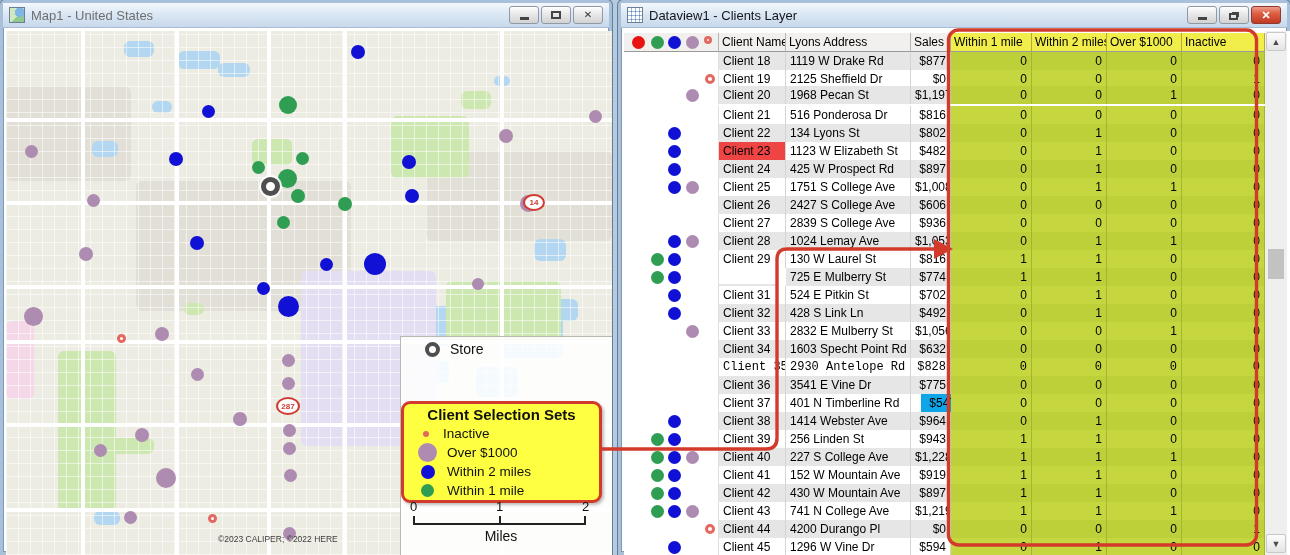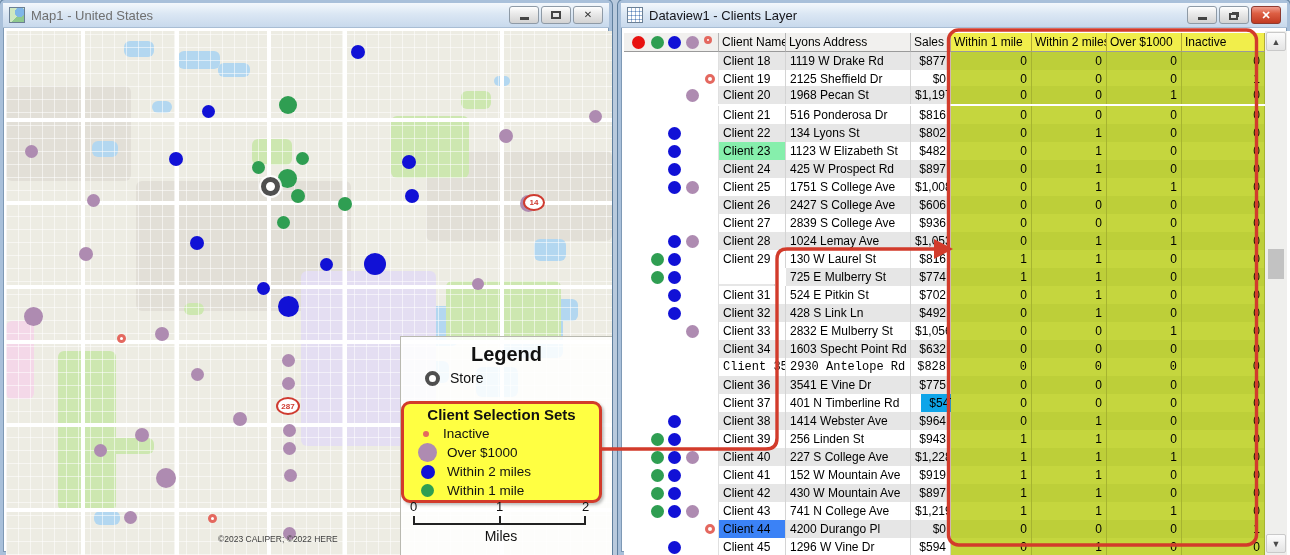--- a/index.html
+++ b/index.html
@@ -219,21 +219,20 @@
         <div class="map-dot purple" style="left: 276.5px; top: 495.5px; width: 13px; height: 13px;"></div>
       </div>
     <div id="store-marker" style="left: 254.5px; top: 145.5px;"></div>
     <div id="map-shields">
         <div class="shield" style="left: 517px; top: 162.5px; width: 22px; height: 17px;">14</div>
         <div class="shield" style="left: 270px; top: 366px; width: 24px; height: 18px;">287</div>
       </div>
     <div id="map-copyright">©2023 CALIPER; ©2022 HERE</div>
 
     <div id="legend-panel">
-      <div id="legend-title">Legend</div>
       <div class="leg-item">
         <span class="leg-swatch sw-store"></span>
         <span>Store</span>
       </div>
     </div>
 
     <div id="selection-box">
       <div id="selection-title">Client Selection Sets</div>
       <div id="selection-items">
           <div class="sel-item">
@@ -355,21 +354,21 @@
           <div class="tcell num" style="left: 287px; width: 40px; background: rgb(230, 230, 230);">$802</div>
           <div class="tcell ycell" style="left: 327px; width: 81px; background: rgb(189, 207, 57);">0</div>
           <div class="tcell ycell" style="left: 408px; width: 75px; background: rgb(189, 207, 57);">1</div>
           <div class="tcell ycell" style="left: 483px; width: 75px; background: rgb(189, 207, 57);">0</div>
           <div class="tcell ycell" style="left: 558px; width: 83px; background: rgb(189, 207, 57);">0</div>
         </div>
         <div class="trow" style="top: 111px;">
           <div class="tcell" style="left: 0px; width: 95px; background: rgb(255, 255, 255); border-right: 1px solid rgb(224, 224, 224); padding: 0px;">
             <span class="row-dot blue" style="left: 44px; background: rgb(17, 17, 214);"></span>
           </div>
-          <div class="tcell" style="left: 95px; width: 67px; background: #86efac;">Client 23</div>
+          <div class="tcell" style="left: 95px; width: 67px; background: #ef4444;">Client 23</div>
           <div class="tcell" style="left: 162px; width: 125px; background: rgb(255, 255, 255);">1123 W Elizabeth St</div>
           <div class="tcell num" style="left: 287px; width: 40px; background: rgb(255, 255, 255);">$482</div>
           <div class="tcell ycell" style="left: 327px; width: 81px; background: rgb(197, 214, 62);">0</div>
           <div class="tcell ycell" style="left: 408px; width: 75px; background: rgb(197, 214, 62);">1</div>
           <div class="tcell ycell" style="left: 483px; width: 75px; background: rgb(197, 214, 62);">0</div>
           <div class="tcell ycell" style="left: 558px; width: 83px; background: rgb(197, 214, 62);">0</div>
         </div>
         <div class="trow" style="top: 129px;">
           <div class="tcell" style="left: 0px; width: 95px; background: rgb(255, 255, 255); border-right: 1px solid rgb(224, 224, 224); padding: 0px;">
             <span class="row-dot blue" style="left: 44px; background: rgb(17, 17, 214);"></span>
@@ -606,21 +605,21 @@
           <div class="tcell num" style="left: 287px; width: 40px; background: rgb(255, 255, 255);">$1,219</div>
           <div class="tcell ycell" style="left: 327px; width: 81px; background: rgb(197, 214, 62);">1</div>
           <div class="tcell ycell" style="left: 408px; width: 75px; background: rgb(197, 214, 62);">1</div>
           <div class="tcell ycell" style="left: 483px; width: 75px; background: rgb(197, 214, 62);">1</div>
           <div class="tcell ycell" style="left: 558px; width: 83px; background: rgb(197, 214, 62);">0</div>
         </div>
         <div class="trow" style="top: 489px;">
           <div class="tcell" style="left: 0px; width: 95px; background: rgb(255, 255, 255); border-right: 1px solid rgb(224, 224, 224); padding: 0px;">
             <span class="row-dot ring" style="left: 81px;"></span>
           </div>
-          <div class="tcell" style="left: 95px; width: 67px; background: #3b82f6;">Client 44</div>
+          <div class="tcell" style="left: 95px; width: 67px; background: #e5e5e5;">Client 44</div>
           <div class="tcell" style="left: 162px; width: 125px; background: rgb(230, 230, 230);">4200 Durango Pl</div>
           <div class="tcell num" style="left: 287px; width: 40px; background: rgb(230, 230, 230);">$0</div>
           <div class="tcell ycell" style="left: 327px; width: 81px; background: rgb(189, 207, 57);">0</div>
           <div class="tcell ycell" style="left: 408px; width: 75px; background: rgb(189, 207, 57);">0</div>
           <div class="tcell ycell" style="left: 483px; width: 75px; background: rgb(189, 207, 57);">0</div>
           <div class="tcell ycell" style="left: 558px; width: 83px; background: rgb(189, 207, 57);">1</div>
         </div>
         <div class="trow" style="top: 507px;">
           <div class="tcell" style="left: 0px; width: 95px; background: rgb(255, 255, 255); border-right: 1px solid rgb(224, 224, 224); padding: 0px;">
             <span class="row-dot blue" style="left: 44px; background: rgb(17, 17, 214);"></span>

